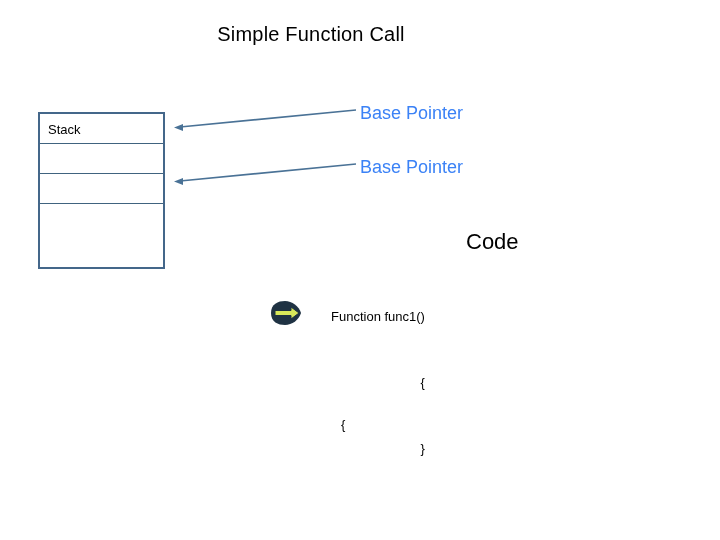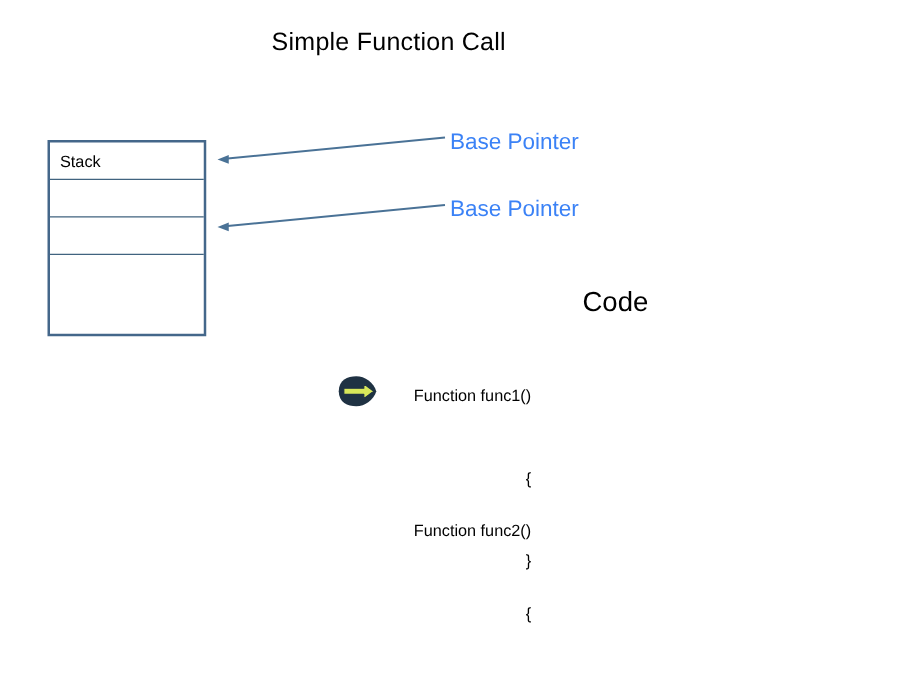--- a/index.html
+++ b/index.html
@@ -165,21 +165,20 @@
 
   <div class="code-heading">Code</div>
 
   <div class="code-block func1">
     <span class="code-line">Function func1()</span>
     <span class="code-line">{</span>
     <span class="code-line">}</span>
   </div>
 
   <div class="code-block func2">
-    <span class="code-line">Function func2()</span>
     <span class="code-line">{</span>
     
     
   </div>
 
   <svg class="exec-pointer" viewBox="0 0 34 28">
 
     <path d="M2,14 C2,5 9,2 16,2 C23,2 30,7 32,14 C30,21 23,26 16,26 C9,26 2,23 2,14 Z" fill="#1f3243"></path>
 
     <path d="M6,11.5 L22,11.5 L22,8 L30,14 L22,20 L22,16.5 L6,16.5 Z" fill="#d8e85a" stroke="#1f3243" stroke-width="1" stroke-linejoin="round"></path>

